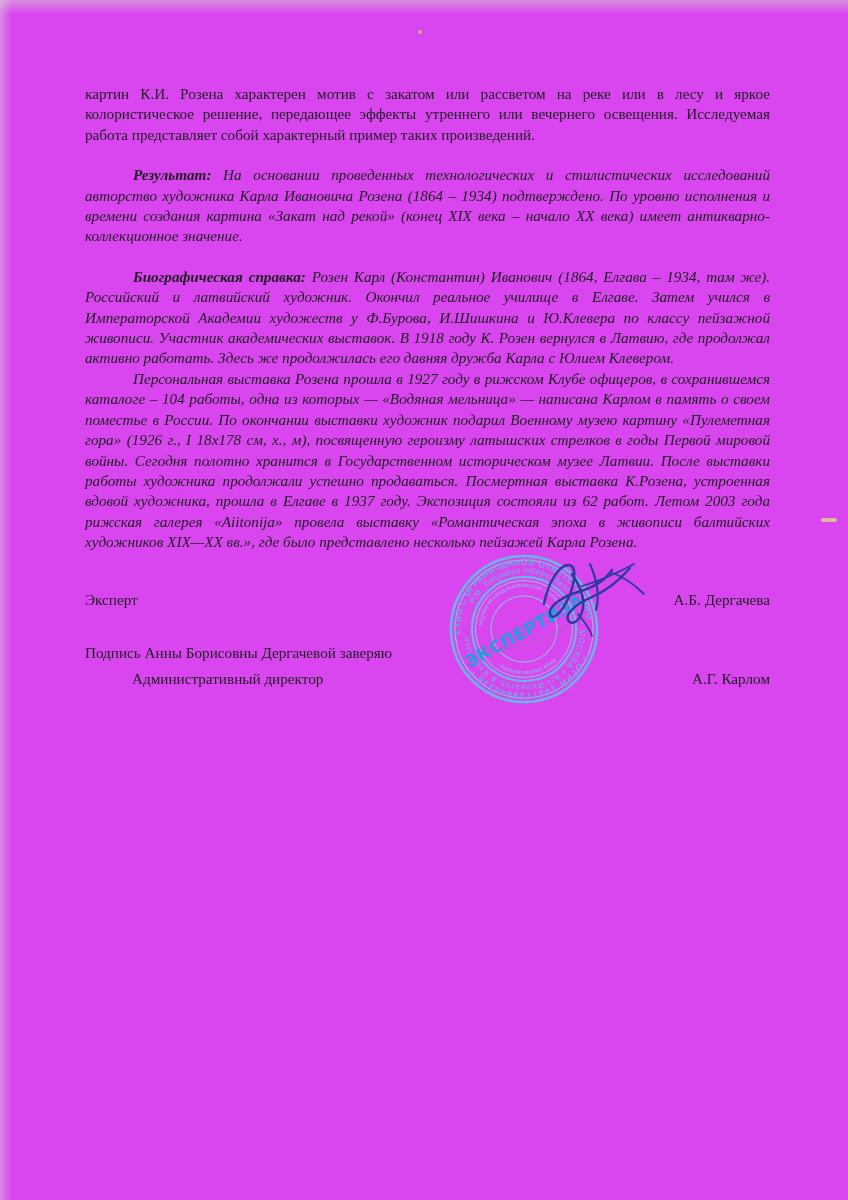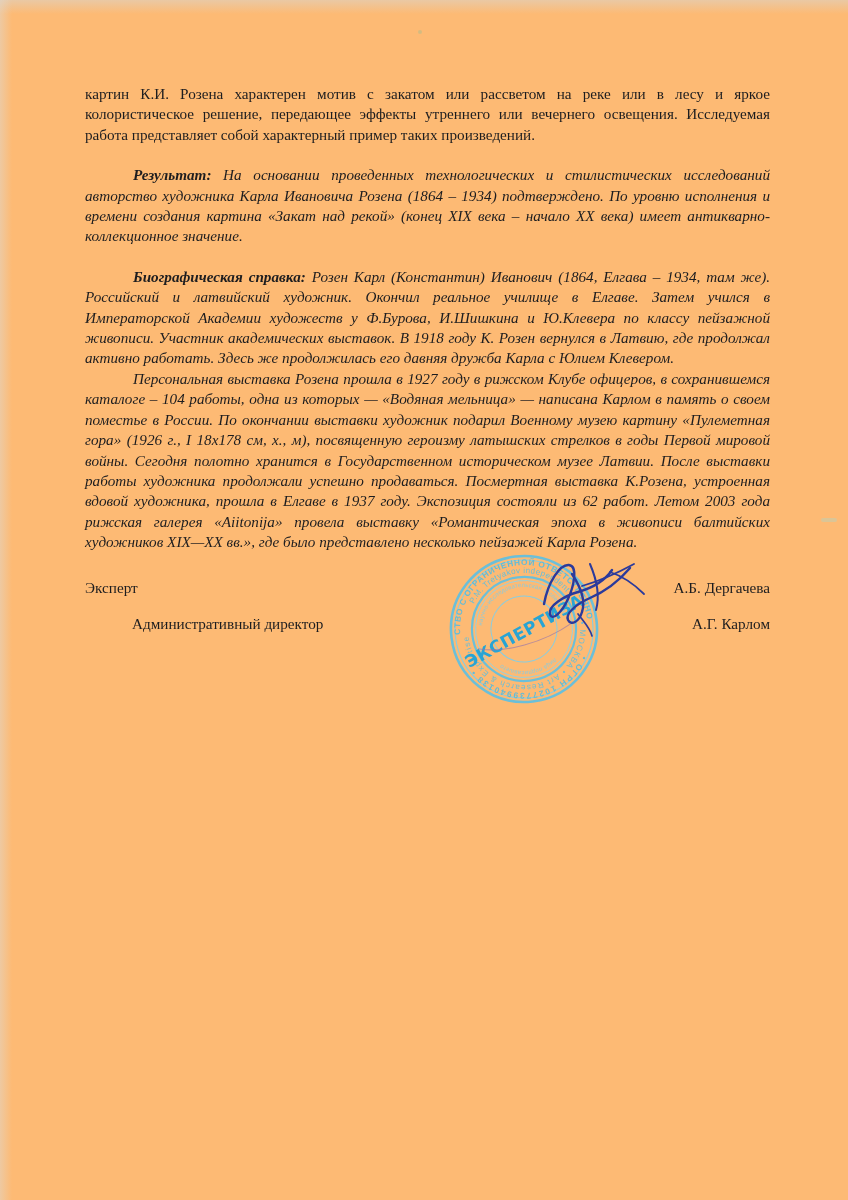--- a/index.html
+++ b/index.html
@@ -7,21 +7,21 @@
     padding: 0;
     background: #ffffff;
   }
   body {
     font-family: "Liberation Serif", "DejaVu Serif", serif;
   }
   .page {
     position: relative;
     width: 848px;
     height: 1200px;
-    background: #fdba74;
+    background: #d946ef;
     overflow: hidden;
   }
   .doc-body {
     position: absolute;
     left: 85px;
     top: 84px;
     width: 685px;
   }
   p.para {
     margin: 0 0 0px 0;
@@ -48,23 +48,24 @@
     width: 685px;
   }
   .sig-row {
     position: relative;
     display: flex;
     justify-content: space-between;
     align-items: baseline;
     font-size: 15.2px;
     color: #1d1d1f;
     line-height: 20px;
+    margin-top: 12px;
   }
   .sig-row.second { margin-top: 33px; }
-  .sig-row.third  { margin-top: 16px; }
+  .sig-row.third  { margin-top: 6px; }
   .sig-left  { white-space: nowrap; }
   .sig-right { white-space: nowrap; }
   .sig-left.inset { padding-left: 47px; }
   
   .stamp {
     position: absolute;
     left: 446px;
     top: 551px;
     width: 156px;
     height: 156px;
@@ -142,20 +143,24 @@
 
   </div>
 
   <div class="sig-block">
 
     <div class="sig-row first">
       <span class="sig-left">Эксперт</span>
       <span class="sig-right">А.Б. Дергачева</span>
     </div>
 
+    <div class="sig-row second">
+      <span class="sig-left">Подпись Анны Борисовны Дергачевой заверяю</span>
+      <span class="sig-right"></span>
+    </div>
 
     <div class="sig-row third">
       <span class="sig-left inset">Административный директор</span>
       <span class="sig-right">А.Г. Карлом</span>
     </div>
 
   </div>
 
   <div class="stamp">
     <svg width="156" height="156" viewBox="0 0 156 156" xmlns="http://www.w3.org/2000/svg">

